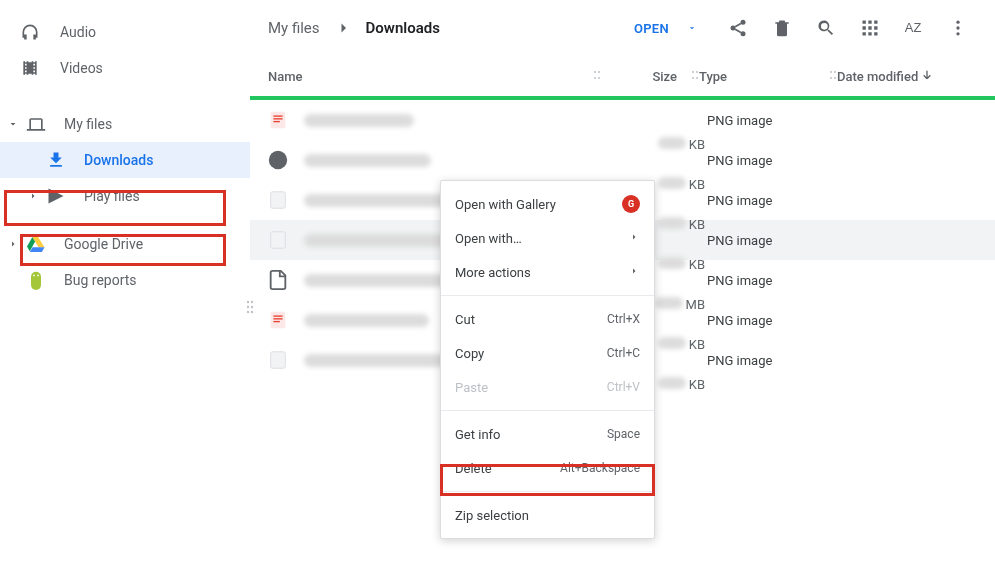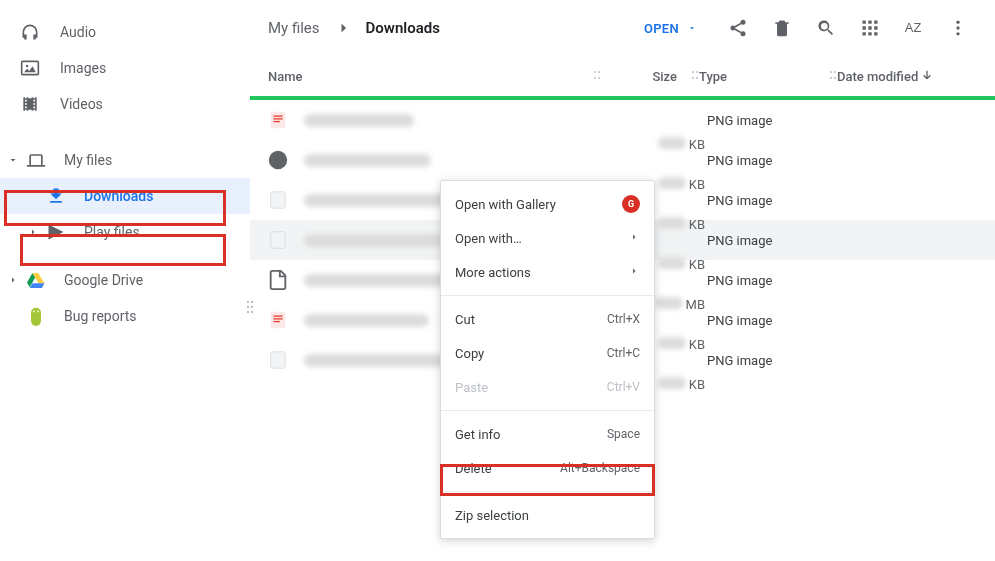--- a/index.html
+++ b/index.html
@@ -35,21 +35,21 @@
     .main { flex: 1; display: flex; flex-direction: column; }
 
     
     .topbar { display: flex; align-items: center; height: 56px; padding: 0 18px 0 18px; }
     .breadcrumb { display: flex; align-items: center; flex: 1; color: #5f6368; font-size: 15px; }
     .breadcrumb .crumb { color: #5f6368; cursor: pointer; }
     .breadcrumb .sep { margin: 0 14px; display: flex; }
     .breadcrumb .sep svg { fill: #5f6368; }
     .breadcrumb .current { font-weight: 600; color: #202124; }
     .toolbar { display: flex; align-items: center; gap: 22px; margin-right: 8px; }
-    .toolbar .open-btn { color: #1a73e8; font-weight: 600; font-size: 13px; display: flex; align-items: center; gap: 8px; margin-right: 8px; cursor: pointer; letter-spacing: 0.3px; }
+    .toolbar .open-btn { color: #1a73e8; font-weight: 600; font-size: 13px; display: flex; align-items: center; gap: 18px; margin-right: 8px; cursor: pointer; letter-spacing: 0.3px; }
     .toolbar .open-btn svg { fill: #1a73e8; }
     .toolbar .tool { width: 22px; height: 22px; cursor: pointer; display: flex; align-items: center; justify-content: center; }
     .toolbar .tool svg { fill: #5f6368; }
 
     
     .thead { display: flex; align-items: center; height: 44px; padding: 0 18px 0 18px; border-bottom: 4px solid #22c55e; color: #5f6368; font-size: 13px; font-weight: 500; }
     .col-name { flex: 1; display: flex; align-items: center; gap: 8px; }
     .col-size { width: 90px; text-align: right; padding-right: 14px; display: flex; align-items: center; justify-content: flex-end; gap: 8px; }
     .col-type { width: 130px; display: flex; align-items: center; gap: 8px; }
     .col-date { width: 140px; display: flex; align-items: center; gap: 1px; }
@@ -93,28 +93,20 @@
       <span class="icon">
           <svg viewBox="0 0 24 24" width="20" height="20">
             <path d="M12 3a9 9 0 00-9 9v7h2v-7a7 7 0 1114 0v7h2v-7a9 9 0 00-9-9zM5 15h3v6H5zm11 0h3v6h-3z"></path>
           </svg>
         </span>
       <span class="label">Audio</span>
     </div>
     <div class="side-item">
       <span class="icon">
           <svg viewBox="0 0 24 24" width="20" height="20">
-            <path d="M21 5v14H3V5h18m0-2H3a2 2 0 00-2 2v14a2 2 0 002 2h18a2 2 0 002-2V5a2 2 0 00-2-2zM8.5 11a1.5 1.5 0 110-3 1.5 1.5 0 010 3zM5 17l3.5-4.5 2.5 3L15 10l4 7H5z"></path>
-          </svg>
-        </span>
-      <span class="label">Images</span>
-    </div>
-    <div class="side-item">
-      <span class="icon">
-          <svg viewBox="0 0 24 24" width="20" height="20">
             <path d="M18 4v1h-2V4h-2v1h-4V4H8v1H6V4H4v16h2v-1h2v1h2v-1h4v1h2v-1h2v1h2V4h-2zM8 17H6v-2h2v2zm0-4H6v-2h2v2zm0-4H6V7h2v2zm10 8h-2v-2h2v2zm0-4h-2v-2h2v2zm0-4h-2V7h2v2z"></path>
           </svg>
         </span>
       <span class="label">Videos</span>
     </div>
     <div class="side-spacer"></div>
 
     <div class="side-tree">
       <span class="caret">
           <svg viewBox="0 0 24 24" width="12" height="12">

